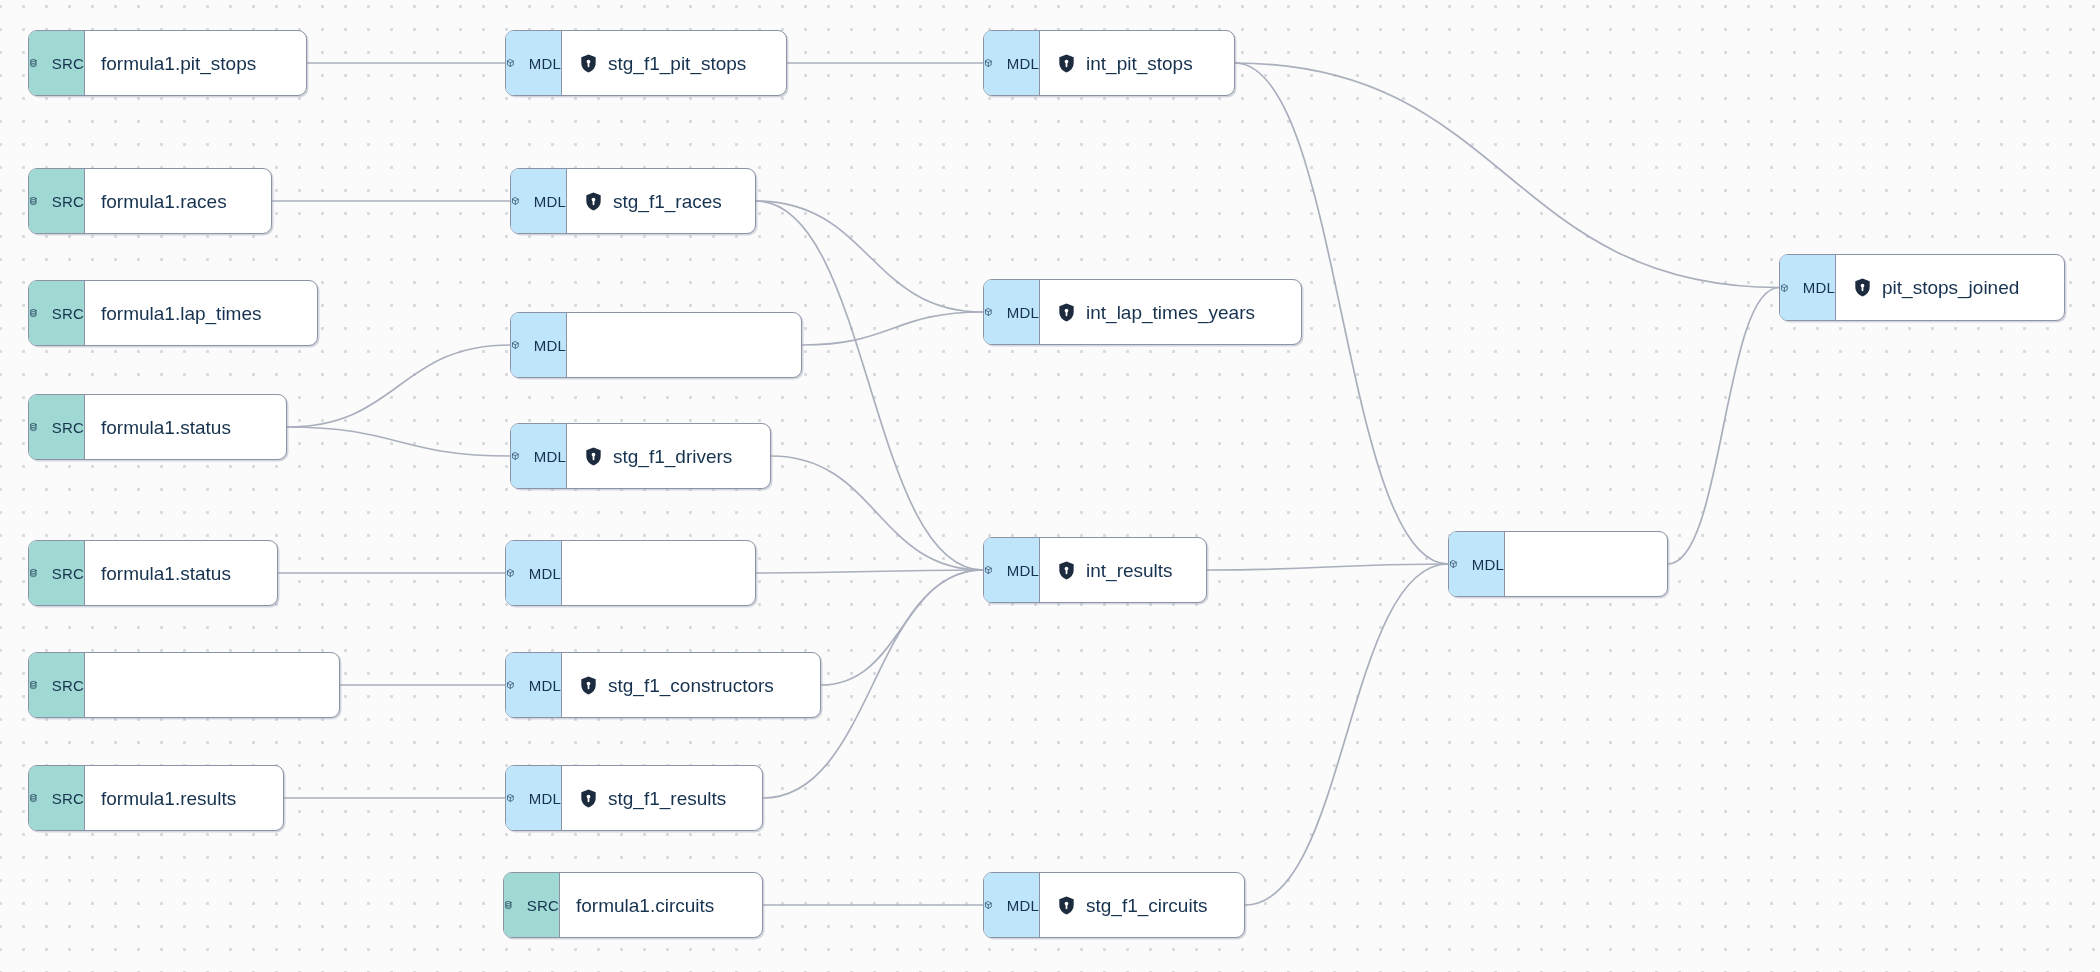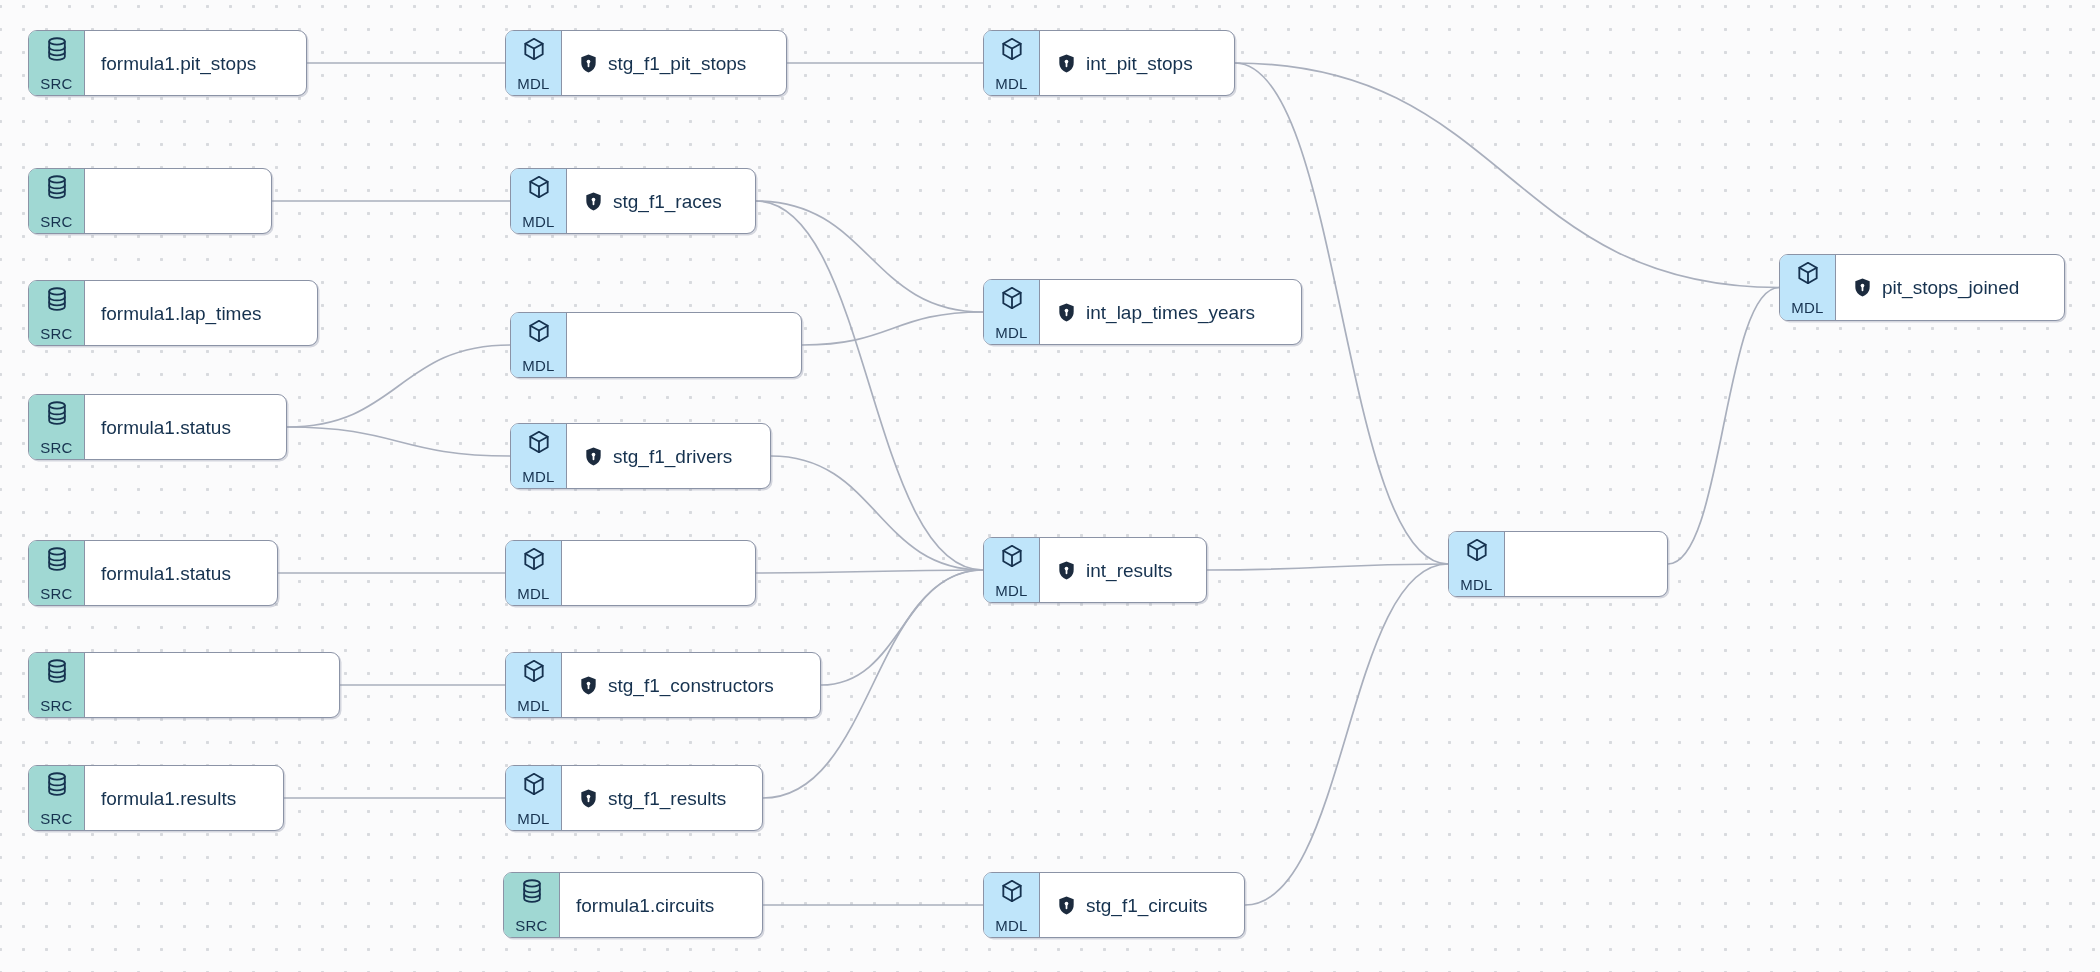--- a/index.html
+++ b/index.html
@@ -11,21 +11,21 @@
   }
   #edge-layer{position:absolute;left:0;top:0;z-index:0;}
   #edge-layer path{fill:none;stroke-width:1.7px;}
   .node{
     position:absolute;z-index:1;display:flex;align-items:stretch;
     background:#fff;border:1.5px solid #8b93a6;border-radius:9px;
     box-shadow:1.5px 1.5px 0 rgba(139,147,166,.35);
     box-sizing:border-box;cursor:pointer;
   }
   .badge{
-    width:55px;flex:none;display:flex;flex-direction:column;align-items:center;justify-content:center;
+    width:55px;flex:none;display:flex;flex-direction:row;align-items:center;justify-content:center;
     gap:14px;border-right:1.5px solid #8b93a6;border-radius:7px 0 0 7px;
   }
   .badge-label{font-size:15px;font-weight:500;color:#16324f;letter-spacing:.2px;line-height:1;}
   .bicon{width:26px;height:26px;fill:none;stroke:#16324f;stroke-width:1.7;stroke-linecap:round;stroke-linejoin:round;}
   .body{
     flex:1;display:flex;align-items:center;gap:9px;
     padding:0 10px 0 16px;overflow:hidden;white-space:nowrap;
   }
   .shield{width:21px;height:23px;flex:none;}
   .shield .sf{fill:#1c2b3e;}
@@ -78,20 +78,23 @@
       <div class="node" style="left: 28px; top: 168px; width: 244px; height: 66px;">
         <div class="badge" style="background:#a0d8d3">
           <svg class="bicon" viewBox="0 0 24 24">
             <ellipse cx="12" cy="5" rx="7.2" ry="2.9"></ellipse>
             <path d="M4.8 5v14.1c0 1.6 3.2 2.9 7.2 2.9s7.2-1.3 7.2-2.9V5"></path>
             <path d="M4.8 10.4c0 1.6 3.2 2.9 7.2 2.9s7.2-1.3 7.2-2.9"></path>
             <path d="M4.8 15c0 1.6 3.2 2.9 7.2 2.9s7.2-1.3 7.2-2.9"></path>
           </svg>
           <span class="badge-label">SRC</span>
         </div>
+        <div class="body">
+          <span class="label">formula1.races</span>
+        </div>
       </div>
       <div class="node" style="left: 28px; top: 280px; width: 290px; height: 66px;">
         <div class="badge" style="background:#a0d8d3">
           <svg class="bicon" viewBox="0 0 24 24">
             <ellipse cx="12" cy="5" rx="7.2" ry="2.9"></ellipse>
             <path d="M4.8 5v14.1c0 1.6 3.2 2.9 7.2 2.9s7.2-1.3 7.2-2.9V5"></path>
             <path d="M4.8 10.4c0 1.6 3.2 2.9 7.2 2.9s7.2-1.3 7.2-2.9"></path>
             <path d="M4.8 15c0 1.6 3.2 2.9 7.2 2.9s7.2-1.3 7.2-2.9"></path>
           </svg>
           <span class="badge-label">SRC</span>

